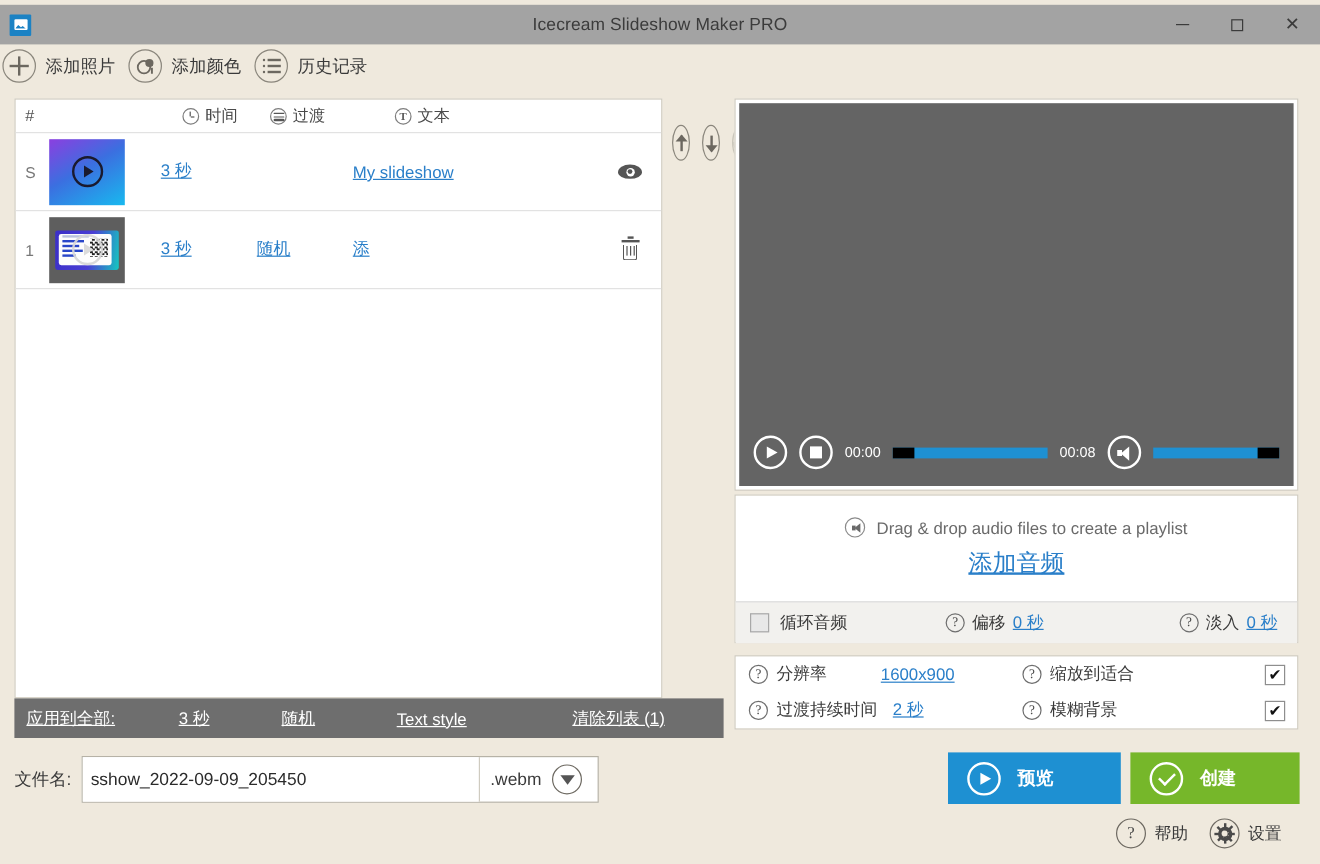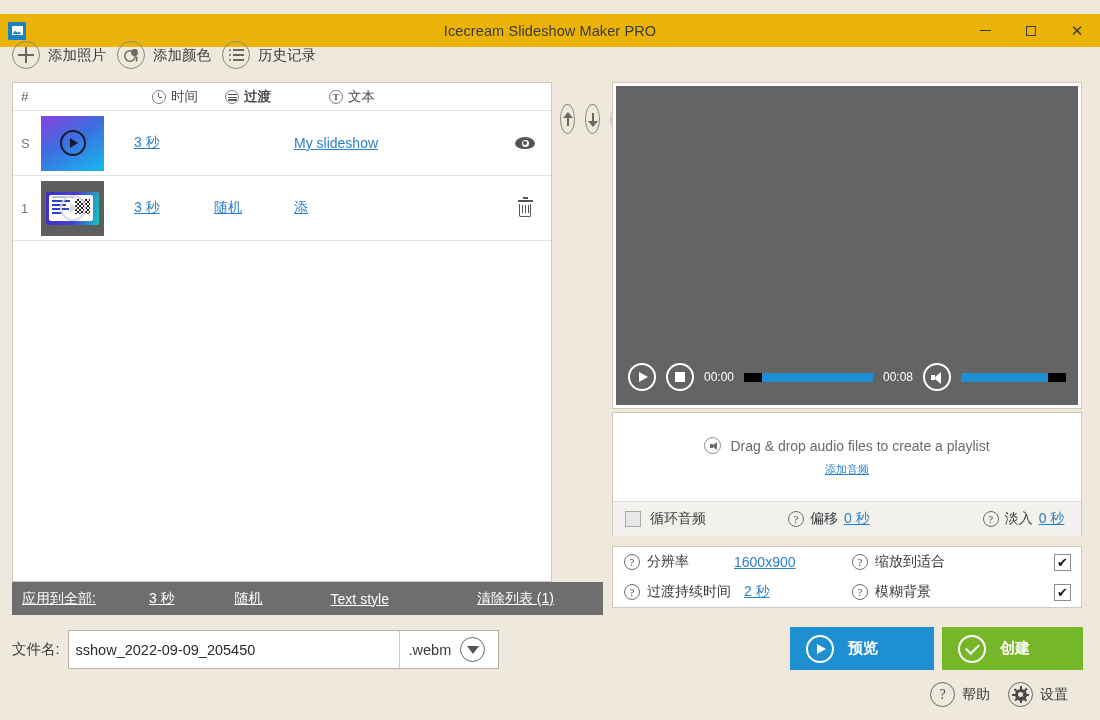--- a/index.html
+++ b/index.html
@@ -6,22 +6,22 @@
   html, body {
     width: 1100px; height: 720px;
     font-family: "Liberation Sans", "DejaVu Sans", sans-serif;
     background: #efe9dd;
     overflow: hidden;
   }
   body { position: relative; }
 
   
   #titlebar {
-    position: absolute; left: 0; top: 14px; width: 1100px; height: 33px;
-    background: #eab308;
+    position: absolute; left: 0; top: 4px; width: 1100px; height: 33px;
+    background: #a3a3a3;
     display: flex; align-items: center;
   }
   #app-icon {
     width: 18px; height: 18px; margin-left: 8px;
     background: #1b82c4; border-radius: 1px;
     display: flex; align-items: center; justify-content: center;
   }
   #app-icon .glyph {
     width: 11px; height: 9px; background: #fff; border-radius: 1px;
     position: relative; overflow: hidden;
@@ -41,21 +41,21 @@
     position: relative; z-index: 3;
   }
   #win-controls { margin-left: auto; display: flex; }
   .wb-min { width: 11px; height: 1px; background: #3b3b3b; }
   .wb-max { width: 10px; height: 10px; border: 1px solid #3b3b3b; }
   .wb-close { font-size: 15px; line-height: 1; }
 
   
   #toolbar {
     position: absolute; left: 0; top: 33px; width: 1100px; height: 44px;
-    display: flex; align-items: center; padding-left: 10px;
+    display: flex; align-items: center; 
   }
   .tool {
     display: flex; align-items: center; height: 34px; padding: 0 9px 0 2px;
     cursor: default;
   }
   .tool-ico {
     width: 28px; height: 28px; border-radius: 50%;
     border: 1.4px solid #8a867c; margin-right: 8px;
     display: flex; align-items: center; justify-content: center;
     color: #6c6860; flex: none;
@@ -79,21 +79,21 @@
     position: absolute; left: 12px; top: 82px; width: 540px; height: 500px;
     background: #fff; border: 1px solid #cfcabd;
   }
   #list-head {
     height: 28px; display: flex; align-items: center;
     font-size: 13.5px; color: #4a4a4a; border-bottom: 1px solid #e2e2e2;
   }
   .col-hash { width: 28px; text-align: left; padding-left: 8px; color: #555; }
   .col-head { display: flex; align-items: center; gap: 5px; }
   .hc-time { margin-left: 111px; }
-  .hc-trans { margin-left: 27px; font-weight: bold; }
+  .hc-trans { margin-left: 27px; }
   .hc-text { margin-left: 58px; }
   .hico {
     width: 14px; height: 14px; border-radius: 50%; border: 1.2px solid #7d7d7d;
     display: inline-flex; align-items: center; justify-content: center;
     font-size: 8px; color: #555; flex: none; position: relative;
   }
   .hico.clock:after { content: ""; position: absolute; left: 5.2px; top: 2.6px; width: 1.2px; height: 4px; background: #555; }
   .hico.clock:before { content: ""; position: absolute; left: 5.6px; top: 6px; width: 3.2px; height: 1.2px; background: #555; }
   .hico.trans i { position: absolute; left: 2px; width: 9px; height: 1.3px; background: #555; border-radius: 2px; }
   .hico.trans i:nth-child(1) { top: 3.5px; } .hico.trans i:nth-child(2) { top: 6.2px; } .hico.trans i:nth-child(3) { top: 8.9px; }
@@ -251,21 +251,21 @@
     position: absolute; left: 612px; top: 412px; width: 470px; height: 124px;
     background: #fff; border: 1px solid #cfcabd;
   }
   #audio-drop { height: 88px; display: flex; flex-direction: column; align-items: center; justify-content: center; gap: 8px; }
   #audio-drop .line1 { display: flex; align-items: center; gap: 9px; font-size: 14px; color: #6a6a6a; }
   .spk-circ { width: 17px; height: 17px; border-radius: 50%; border: 1.3px solid #8a8a8a;
     display: flex; align-items: center; justify-content: center; position: relative; }
   .spk-circ:before { content: ""; position: absolute; left: 4.5px; top: 6px; width: 3px; height: 4px; background: #6a6a6a; }
   .spk-circ:after { content: ""; position: absolute; left: 6.5px; top: 4px; width: 0; height: 0;
     border-top: 4px solid transparent; border-bottom: 4px solid transparent; border-right: 5px solid #6a6a6a; }
-  #add-audio { color: #2a7fc9; text-decoration: underline; font-size: 11px; cursor: pointer; }
+  #add-audio { color: #2a7fc9; text-decoration: underline; font-size: 20px; cursor: pointer; }
   #audio-opts {
     height: 35px; border-top: 1px solid #dcdcdc; display: flex; align-items: center;
     font-size: 14px; color: #3a3a3a; background: #f2f1ee;
   }
   .chk { width: 16px; height: 16px; border: 1px solid #a8a8a8; background: #e8e8e8; margin-left: 12px; margin-right: 9px; flex: none; }
   .qmark { width: 16px; height: 16px; border-radius: 50%; border: 1.3px solid #6e6e6e;
     display: flex; align-items: center; justify-content: center; font-size: 11px; color: #4a4a4a;
     font-family: "Liberation Serif", serif; flex: none; }
   .opt-grp { display: flex; align-items: center; gap: 6px; }
   .opt-lnk { color: #2a7fc9; text-decoration: underline; cursor: pointer; }

